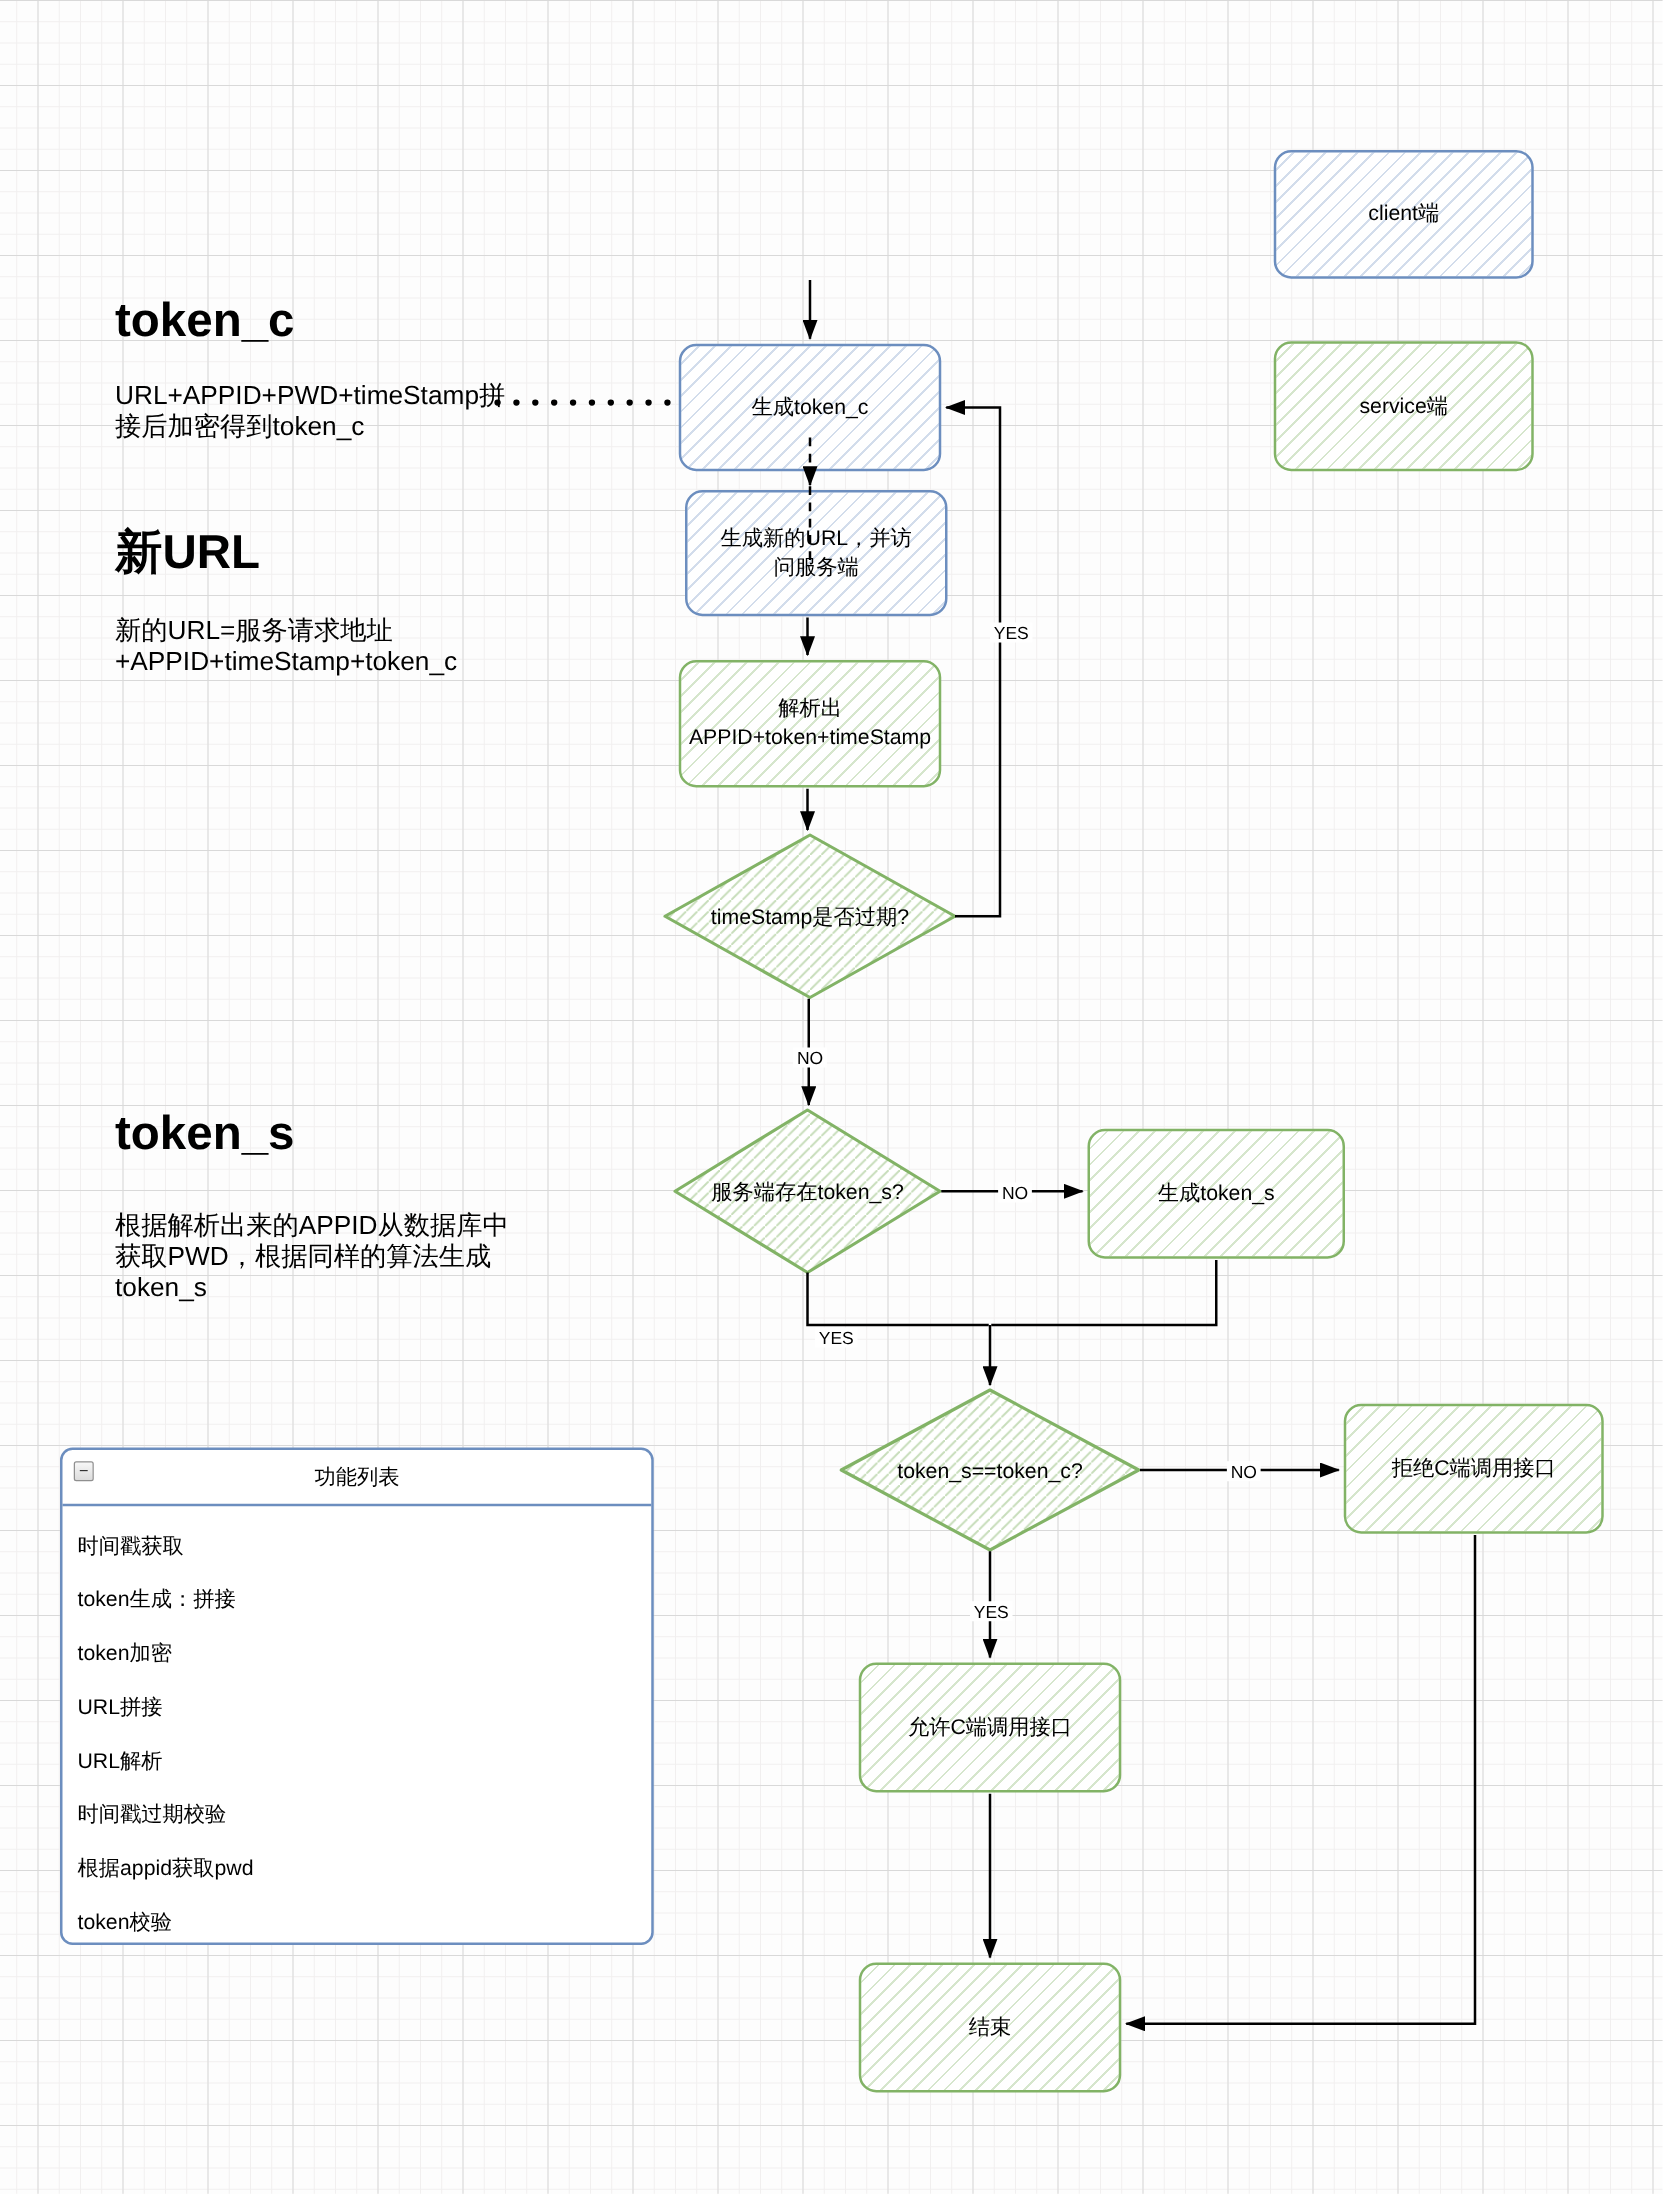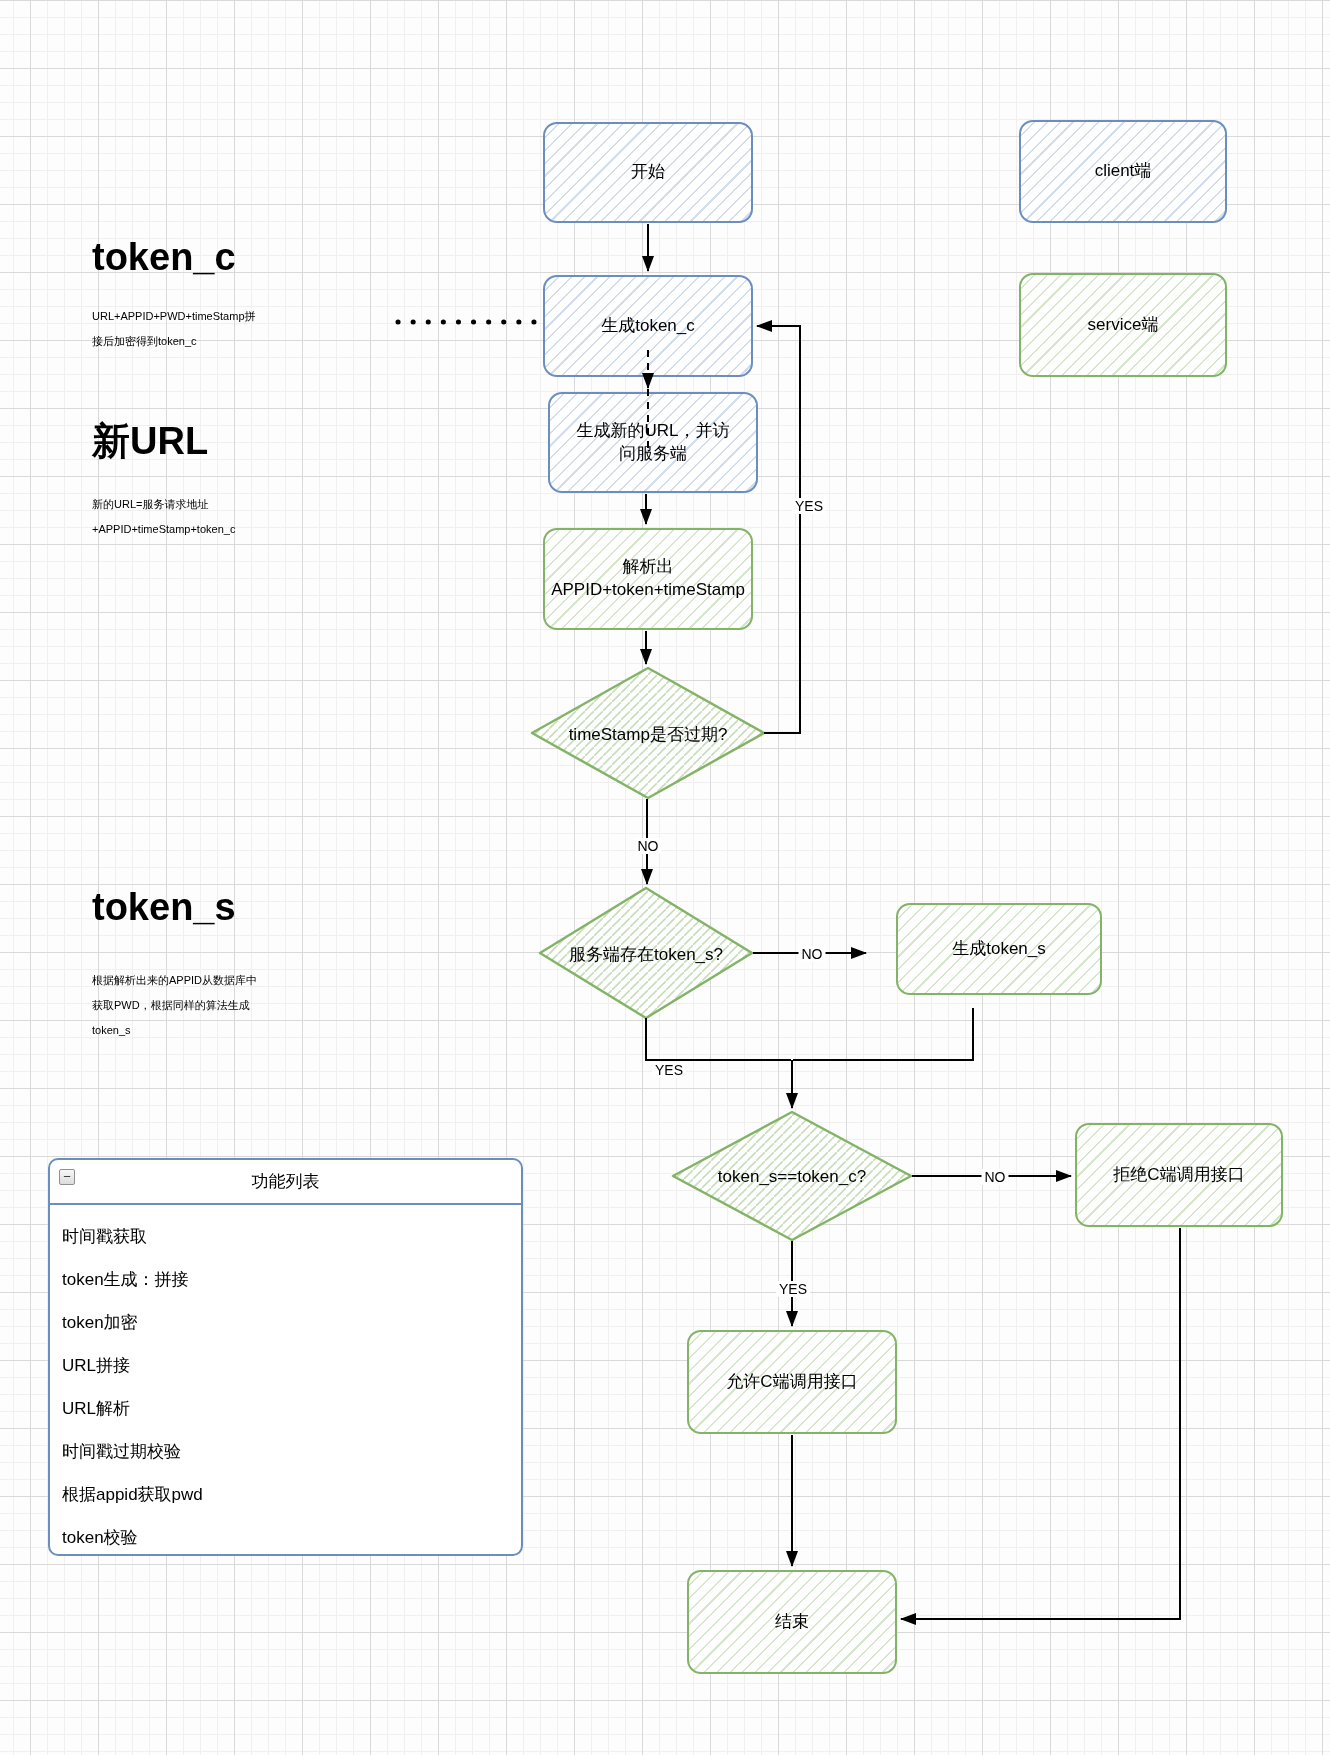--- a/index.html
+++ b/index.html
@@ -36,21 +36,21 @@
   .svg-layer{position:absolute;left:0;top:0;z-index:3;pointer-events:none;}
   .diamond-label{
     position:absolute;z-index:4;font-size:17px;text-align:center;
     transform:translate(-50%,-50%);white-space:nowrap;
   }
   .edge-label{
     position:absolute;z-index:4;font-size:14px;background:#fff;
     padding:0 3px;transform:translate(-50%,-50%);white-space:nowrap;
   }
   .heading{position:absolute;z-index:2;font-size:38px;font-weight:bold;}
-  .para{position:absolute;z-index:2;font-size:11px;line-height:25px;white-space:pre-line;}
+  .para{position:absolute;z-index:2;font-size:21px;line-height:25px;white-space:pre-line;}
   .panel{
     position:absolute;left:48px;top:1158px;width:475px;height:398px;
     box-sizing:border-box;border:2px solid #6c8ebf;border-radius:10px;
     background:#fff;z-index:2;
   }
   .panel-titlebar{
     position:relative;height:45px;box-sizing:border-box;
     border-bottom:2px solid #6c8ebf;
     display:flex;align-items:center;justify-content:center;font-size:17px;
   }
@@ -74,29 +74,28 @@
 
   <div class="heading" style="left:92px;top:416px">新URL</div>
   <div class="para" style="left:92px;top:492px">新的URL=服务请求地址
 +APPID+timeStamp+token_c</div>
 
   <div class="heading" style="left:92px;top:886px">token_s</div>
   <div class="para" style="left:92px;top:968px">根据解析出来的APPID从数据库中
 获取PWD，根据同样的算法生成
 token_s</div>
 
-  <div class="shape blue" style="left:543px;top:122px;width:210px;height:101px">开始</div>
   <div class="shape blue" style="left:1019px;top:120px;width:208px;height:103px">client端</div>
   <div class="shape blue" style="left:543px;top:275px;width:210px;height:102px">生成token_c</div>
   <div class="shape green" style="left:1019px;top:273px;width:208px;height:104px">service端</div>
   <div class="shape blue" style="left:548px;top:392px;width:210px;height:101px">生成新的URL，并访
 问服务端</div>
   <div class="shape green" style="left:543px;top:528px;width:210px;height:102px">解析出
 APPID+token+timeStamp</div>
-  <div class="shape green" style="left:896px;top:903px;width:206px;height:92px">生成token_s</div>
+  <div class="shape green" style="left:870px;top:903px;width:206px;height:104px">生成token_s</div>
   <div class="shape green" style="left:1075px;top:1123px;width:208px;height:104px">拒绝C端调用接口</div>
   <div class="shape green" style="left:687px;top:1570px;width:210px;height:104px">结束</div>
   <div class="shape green" style="left:687px;top:1330px;width:210px;height:104px">允许C端调用接口</div>
 
   <svg class="svg-layer" width="1330" height="1755" viewBox="0 0 1330 1755">
     <defs>
       <marker id="arr" viewBox="0 0 16 12" markerWidth="16" markerHeight="12" refX="15" refY="6" orient="auto" markerUnits="userSpaceOnUse">
         <path d="M0,0 L16,6 L0,12 Z" fill="#000"></path>
       </marker>
       <pattern id="hatchGreen" patternUnits="userSpaceOnUse" width="9" height="9">

